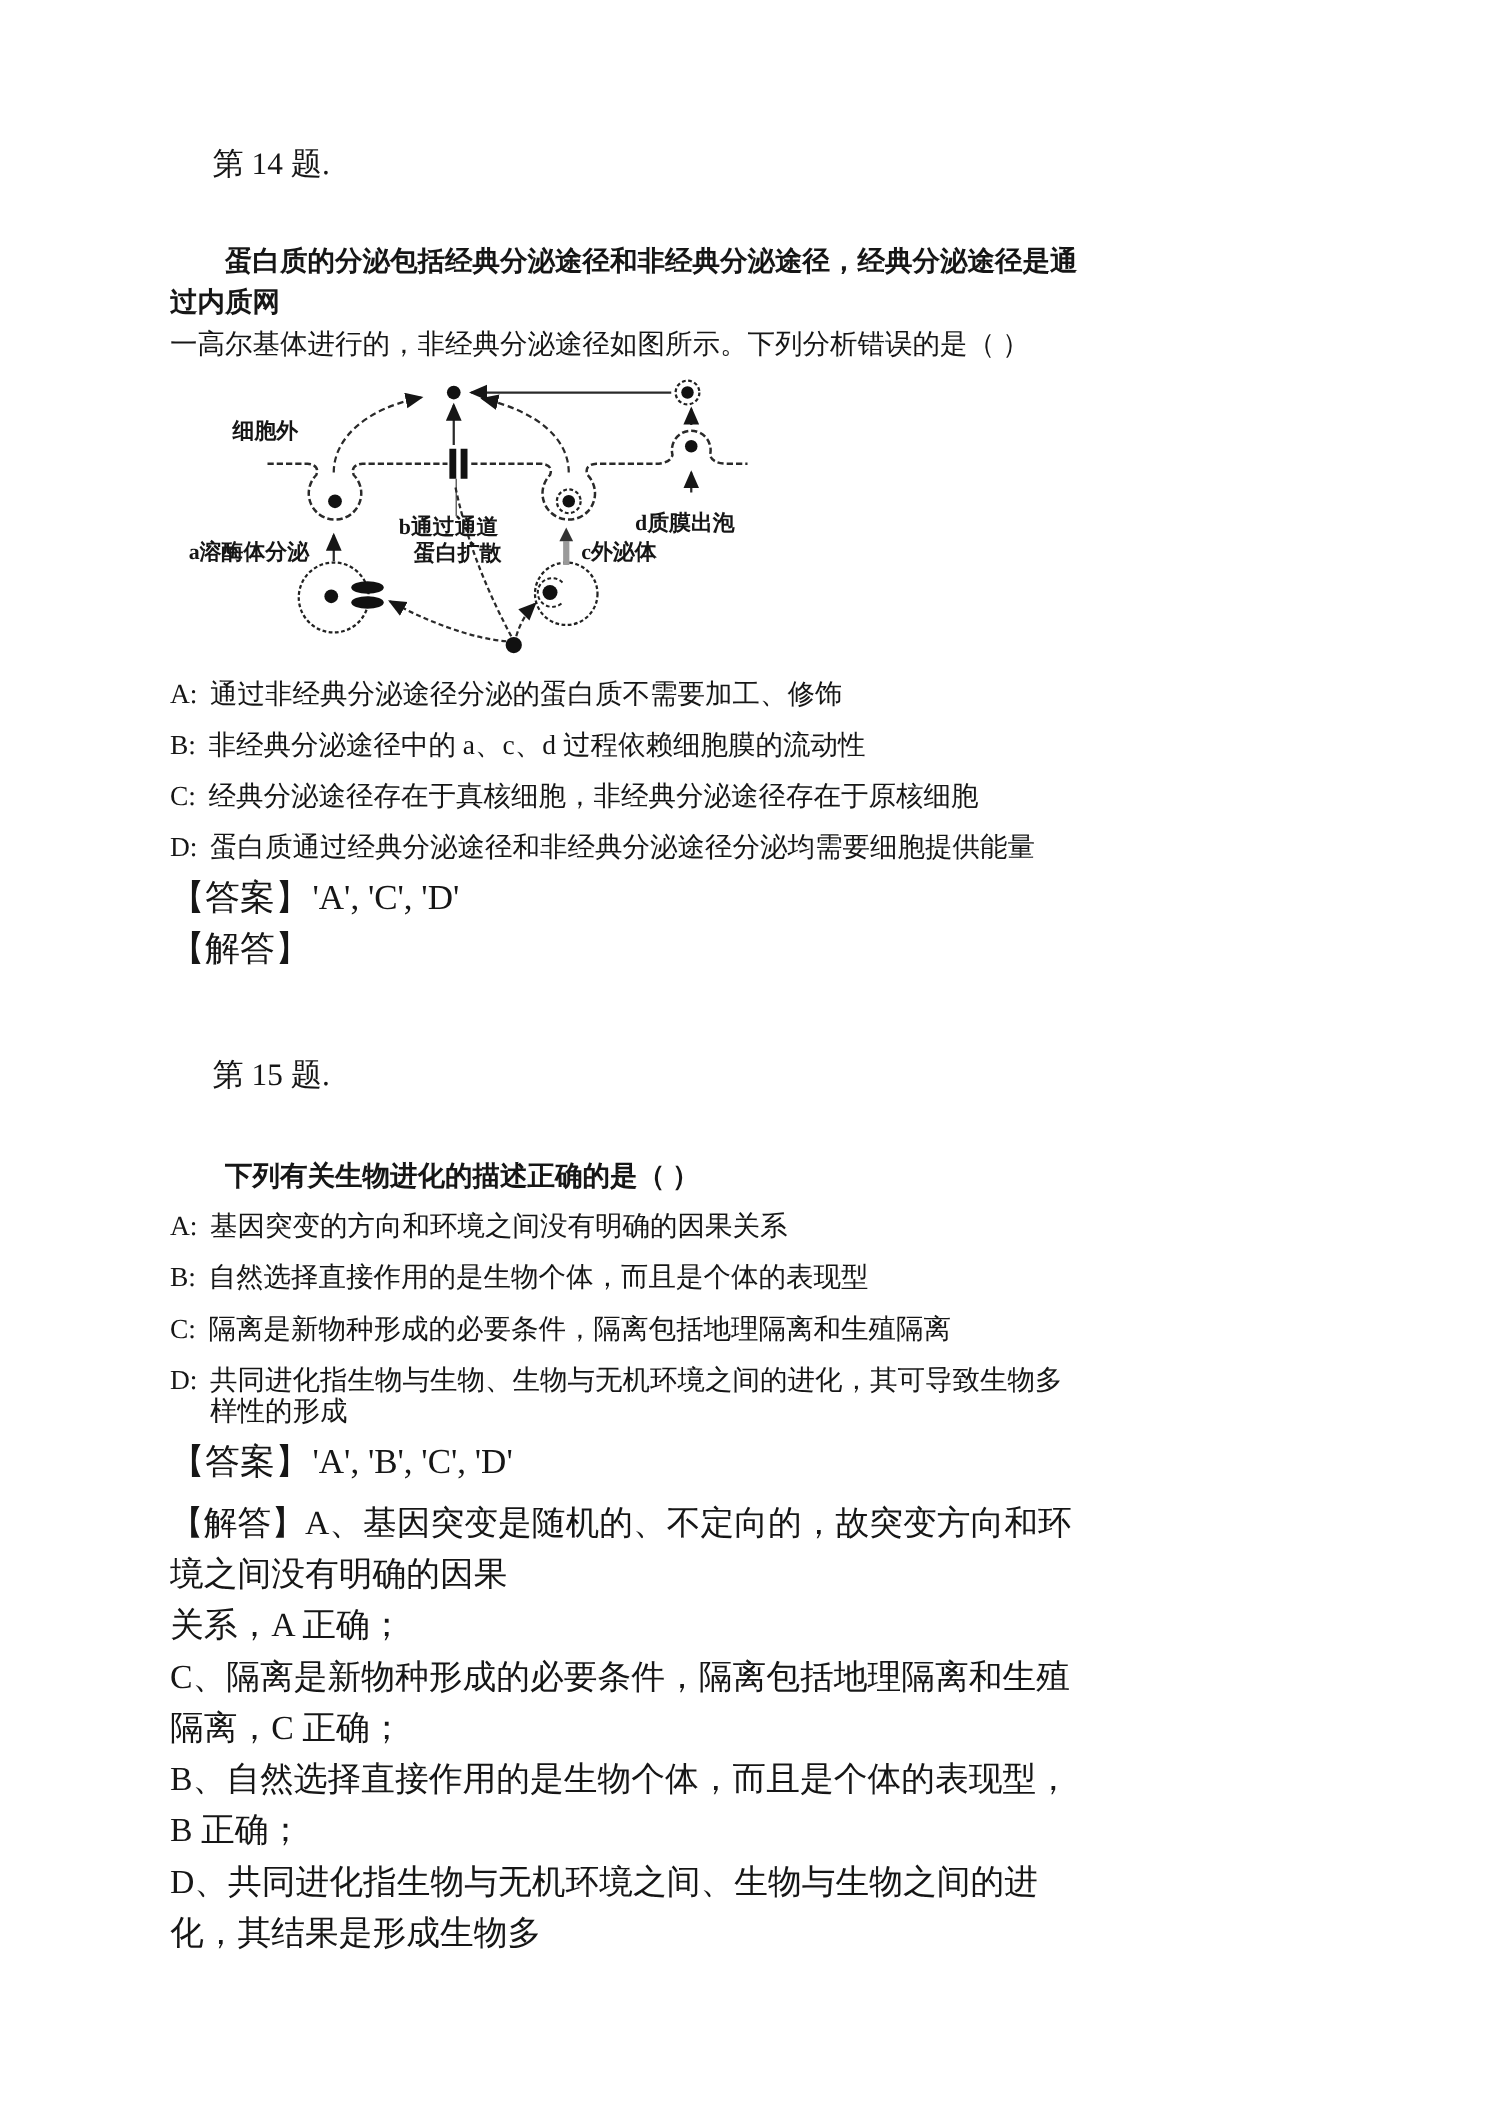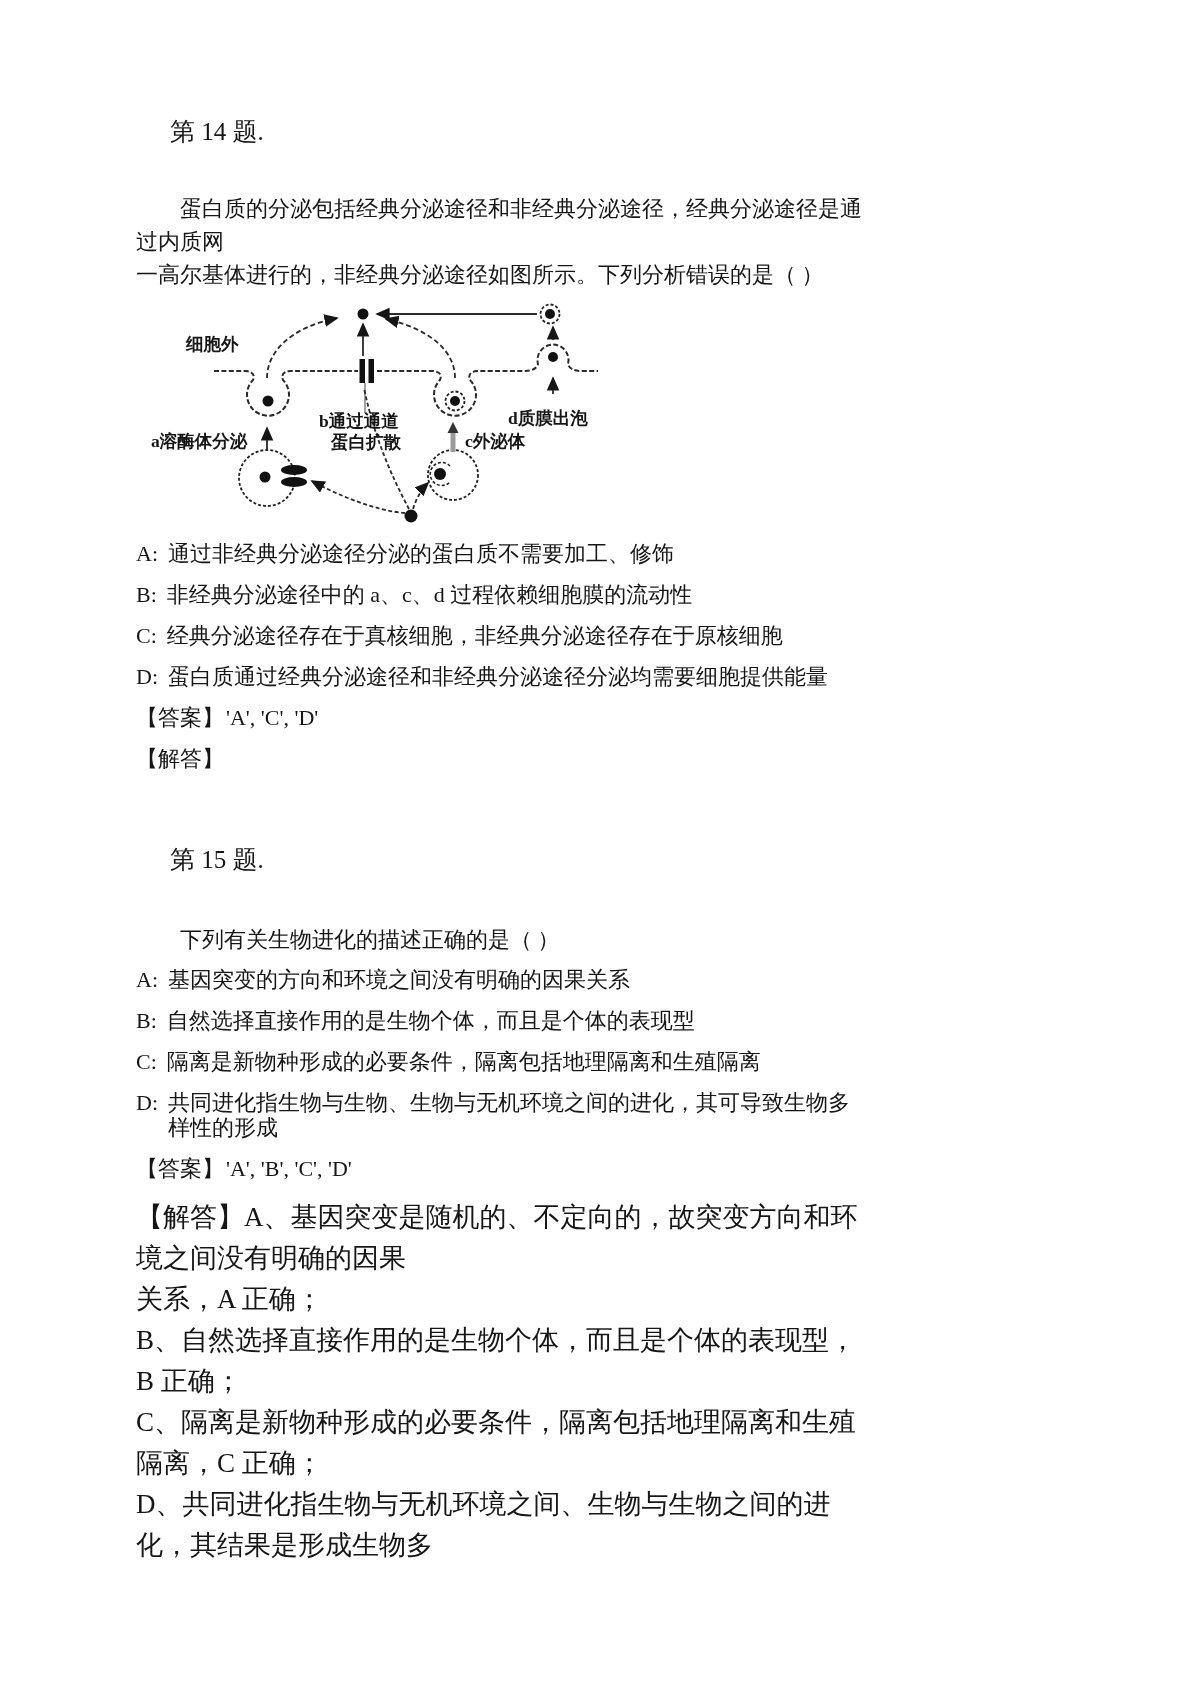--- a/index.html
+++ b/index.html
@@ -4,25 +4,25 @@
 <style>
   html,body{margin:0;padding:0;}
   body{
     width:1191px;height:1684px;background:#ffffff;
     font-family:"Liberation Serif","DejaVu Serif",serif;
     color:#161616;
   }
   .page{box-sizing:border-box;width:990px;padding:118px 120px 40px 136px;}
   .qtitle{font-size:25px;line-height:28px;font-weight:400;margin:0 0 46px 34px;}
   .stem{font-size:22px;line-height:33px;margin:0;}
-  .indent{text-indent:2em;}
+  .indent{text-indent:2em;font-weight:bold;}
   .diagram{margin:-10px 0 6px -2px;width:470px;}
   .opt{display:flex;gap:10px;font-size:22px;line-height:25px;margin:0 0 16px 0;}
   .optlabel{flex:0 0 auto;}
-  .ansline{font-size:22px;line-height:25px;margin:6px 0 16px 0;}
+  .ansline{font-size:28px;line-height:25px;margin:6px 0 16px 0;}
   .ansline .val{margin-left:2px;}
   .q15{margin-top:75px;}
   .q15 .qtitle{margin-bottom:53px;}
   .q15 .stem{line-height:25px;margin-bottom:15px;}
   .explain{font-size:27px;}
   .explain .xline{line-height:41px;margin:0;}
   .dlabel{font-family:"Liberation Serif","DejaVu Serif",serif;font-size:17.5px;font-weight:700;fill:#161616;}
 </style>
 </head>
 <body>
@@ -157,19 +157,19 @@
       <span>共同进化指生物与生物、生物与无机环境之间的进化，其可导致生物多样性的形成</span>
     </div>
 
     <div class="ansline">
       <span>【答案】</span><span class="val">'A', 'B', 'C', 'D'</span>
     </div>
 
     <div class="explain">
       <p class="xline">【解答】A、基因突变是随机的、不定向的，故突变方向和环境之间没有明确的因果</p>
       <p class="xline">关系，A 正确；</p>
+      <p class="xline">C、隔离是新物种形成的必要条件，隔离包括地理隔离和生殖隔离，C 正确；</p>
       <p class="xline">B、自然选择直接作用的是生物个体，而且是个体的表现型，B 正确；</p>
-      <p class="xline">C、隔离是新物种形成的必要条件，隔离包括地理隔离和生殖隔离，C 正确；</p>
       <p class="xline">D、共同进化指生物与无机环境之间、生物与生物之间的进化，其结果是形成生物多</p>
     </div>
   </section>
 
 </div>
 
 </body></html>

